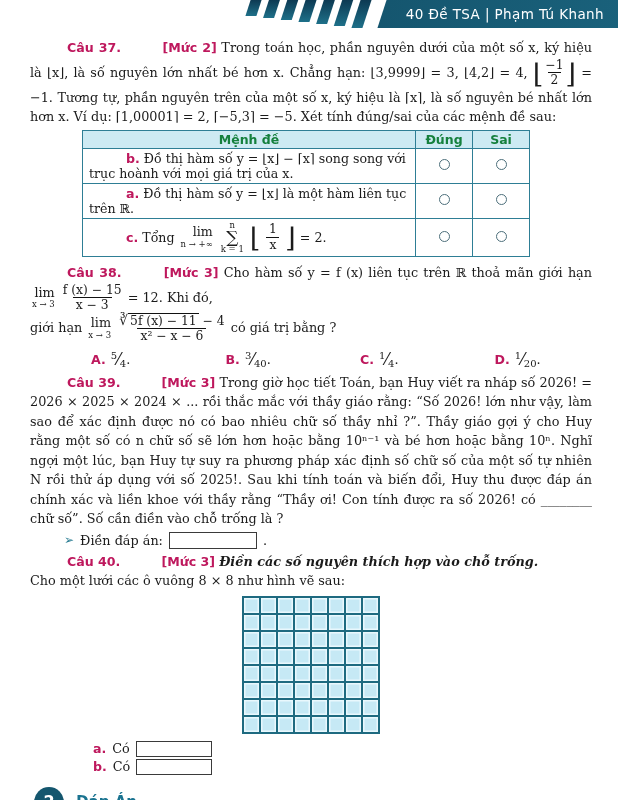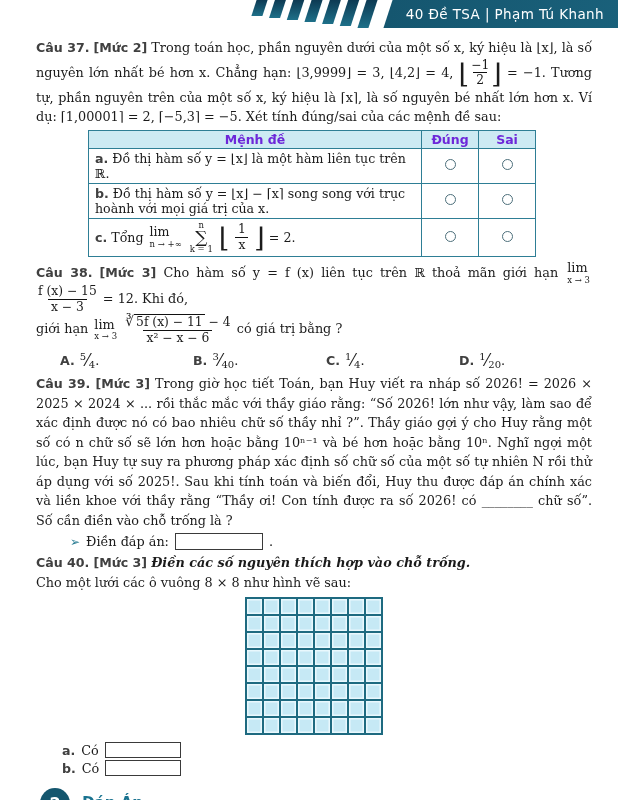--- a/index.html
+++ b/index.html
@@ -1,20 +1,20 @@
 <!DOCTYPE html>
 <html><head>
 <meta charset="utf-8">
 <style>
   * { margin:0; padding:0; box-sizing:border-box; }
   html,body { background:#ffffff; }
   .page{
     position:relative; width:618px; height:800px; overflow:hidden;
     background:#ffffff; font-family:"DejaVu Serif","Liberation Serif",serif;
-    color:#1b1b1b; font-size:12.8px;padding-left:6px;
+    color:#1b1b1b; font-size:12.8px;
   }
   
   .topbar{ position:relative; height:28px; width:100%; }
   .stripes{ position:absolute; left:248px; top:0; display:flex; gap:7px; }
   .stripe{
     width:11px; background:linear-gradient(180deg,#0d3a53 0%,#1e7089 100%);
     transform:skewX(-18deg);
   }
   .s1{height:16px}.s2{height:18px}.s3{height:20px}.s4{height:22px}
   .s5{height:24px}.s6{height:26px}.s7{height:28px}
@@ -26,45 +26,45 @@
   .bar-title{
     position:absolute; right:14px; top:0; height:28px; display:flex; align-items:center;
     color:#ffffff; font-family:"DejaVu Sans","Liberation Sans",sans-serif;
     font-size:13.5px; letter-spacing:0.4px;
   }
   
   .content{ padding:10px 26px 0 30px; }
   .para{ text-align:justify; line-height:19.5px; }
   .qlabel,.qlevel{
     font-family:"DejaVu Sans","Liberation Sans",sans-serif;
-    font-weight:bold; color:#404040; font-size:12.6px;
+    font-weight:bold; color:#be185d; font-size:12.6px;margin-left:37px;
   }
   
   .frac{ display:inline-flex; flex-direction:column; align-items:center;
          vertical-align:middle; line-height:1.18; font-size:12.3px; padding:0 2px; }
   .frac .den{ border-top:1.1px solid #111; padding:0 3px; }
   .bigb{ font-size:27px; line-height:1; vertical-align:middle; font-weight:400; }
-  .limwrap{ display:inline-flex; flex-direction:column; align-items:flex-start;
+  .limwrap{ display:inline-flex; flex-direction:column; align-items:flex-end;
             vertical-align:middle; line-height:1; margin:0 2px; }
   .limwrap .limsub{ font-size:8.5px; margin-top:1px; }
   .sumwrap{ display:inline-flex; flex-direction:column; align-items:center;
             vertical-align:middle; line-height:1; margin:0 2px; }
   .sumwrap .stop,.sumwrap .sbot{ font-size:8.5px; }
   .sumwrap .ssym{ font-size:17px; line-height:0.95; }
   .rootwrap{ display:inline-flex; align-items:flex-start; }
   .rootsym{ font-size:14px; line-height:1.1; }
   .rootbody{ border-top:1.1px solid #111; padding:0 2px; }
   .bev .bnum{ font-size:10px; vertical-align:5px; }
   .bev .bslash{ font-size:16px; vertical-align:-1px; }
   .bev .bden{ font-size:10px; vertical-align:-3px; }
   
   .qtable{ border-collapse:collapse; margin:3px 0 5px 52px; table-layout:fixed; }
   .qtable th,.qtable td{ border:1px solid #2e7e95; }
   .qtable th{
-    background:#cdeaf3; color:#6d28d9; font-family:"DejaVu Sans","Liberation Sans",sans-serif;
+    background:#cdeaf3; color:#15803d; font-family:"DejaVu Sans","Liberation Sans",sans-serif;
     font-size:12.5px; padding:1px 2px;
   }
   .qtable td{ padding:2px 6px; font-size:12.6px; }
   .col-main{ width:333px; } .col-ds{ width:57px; }
   .ctr{ text-align:center; vertical-align:middle; }
   .radio{ display:inline-block; width:11px; height:11px; border:1.3px solid #4d6f7b;
           border-radius:50%; background:#fff; cursor:pointer; }
   .rowc-flex{ display:flex; align-items:center; gap:4px; }
   
   .optrow{ display:flex; margin:6px 0 2px 24px; }
@@ -129,26 +129,26 @@
     <table class="qtable">
       <thead>
         <tr>
           <th class="col-main">Mệnh đề</th>
           <th class="col-ds">Đúng</th>
           <th class="col-ds">Sai</th>
         </tr>
       </thead>
       <tbody>
         <tr>
-          <td><span class="qlabel">a.</span> <span>Đồ thị hàm số y = ⌊x⌋ là một hàm liên tục trên ℝ.</span></td>
+          <td><span class="qlabel">b.</span> <span>Đồ thị hàm số y = ⌊x⌋ − ⌈x⌉ song song với trục hoành với mọi giá trị của x.</span></td>
           <td class="ctr"><span class="radio"></span></td>
           <td class="ctr"><span class="radio"></span></td>
         </tr>
         <tr>
-          <td><span class="qlabel">b.</span> <span>Đồ thị hàm số y = ⌊x⌋ − ⌈x⌉ song song với trục hoành với mọi giá trị của x.</span></td>
+          <td><span class="qlabel">a.</span> <span>Đồ thị hàm số y = ⌊x⌋ là một hàm liên tục trên ℝ.</span></td>
           <td class="ctr"><span class="radio"></span></td>
           <td class="ctr"><span class="radio"></span></td>
         </tr>
         <tr>
           <td>
             <span class="rowc-flex">
               <span class="qlabel">c.</span>
               <span>Tổng</span>
               <span class="limwrap">
                   <span>lim</span>

